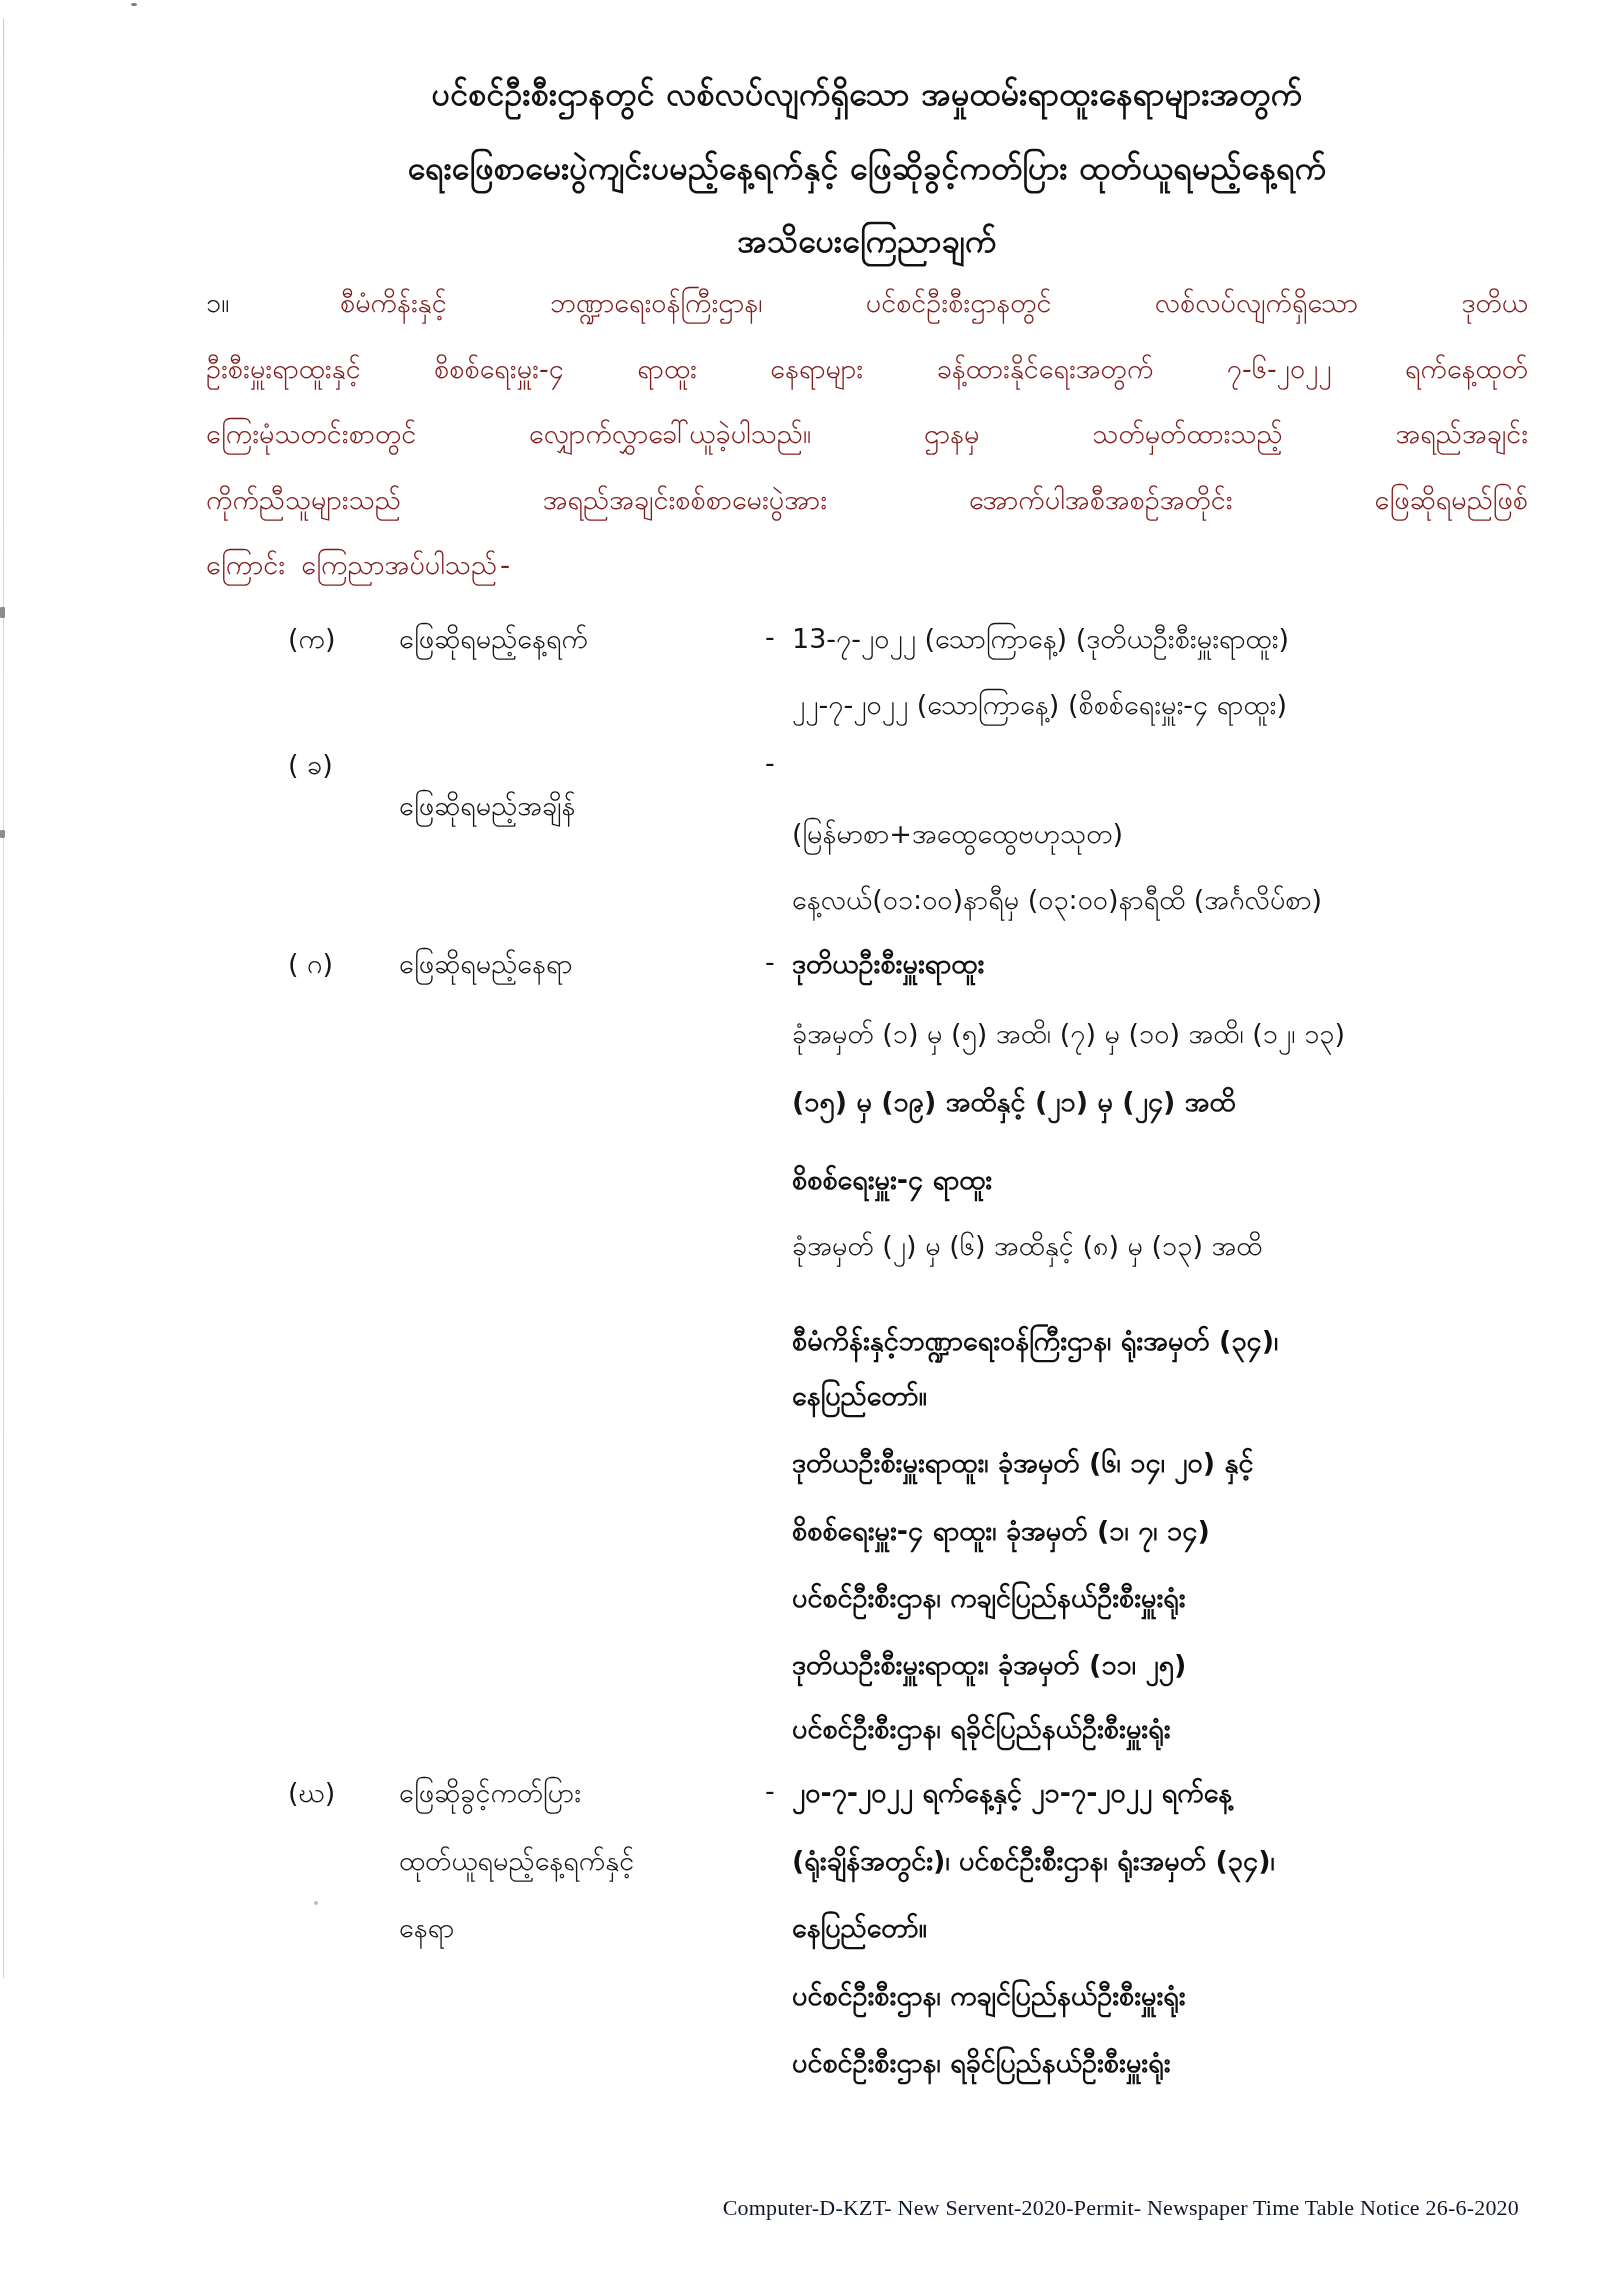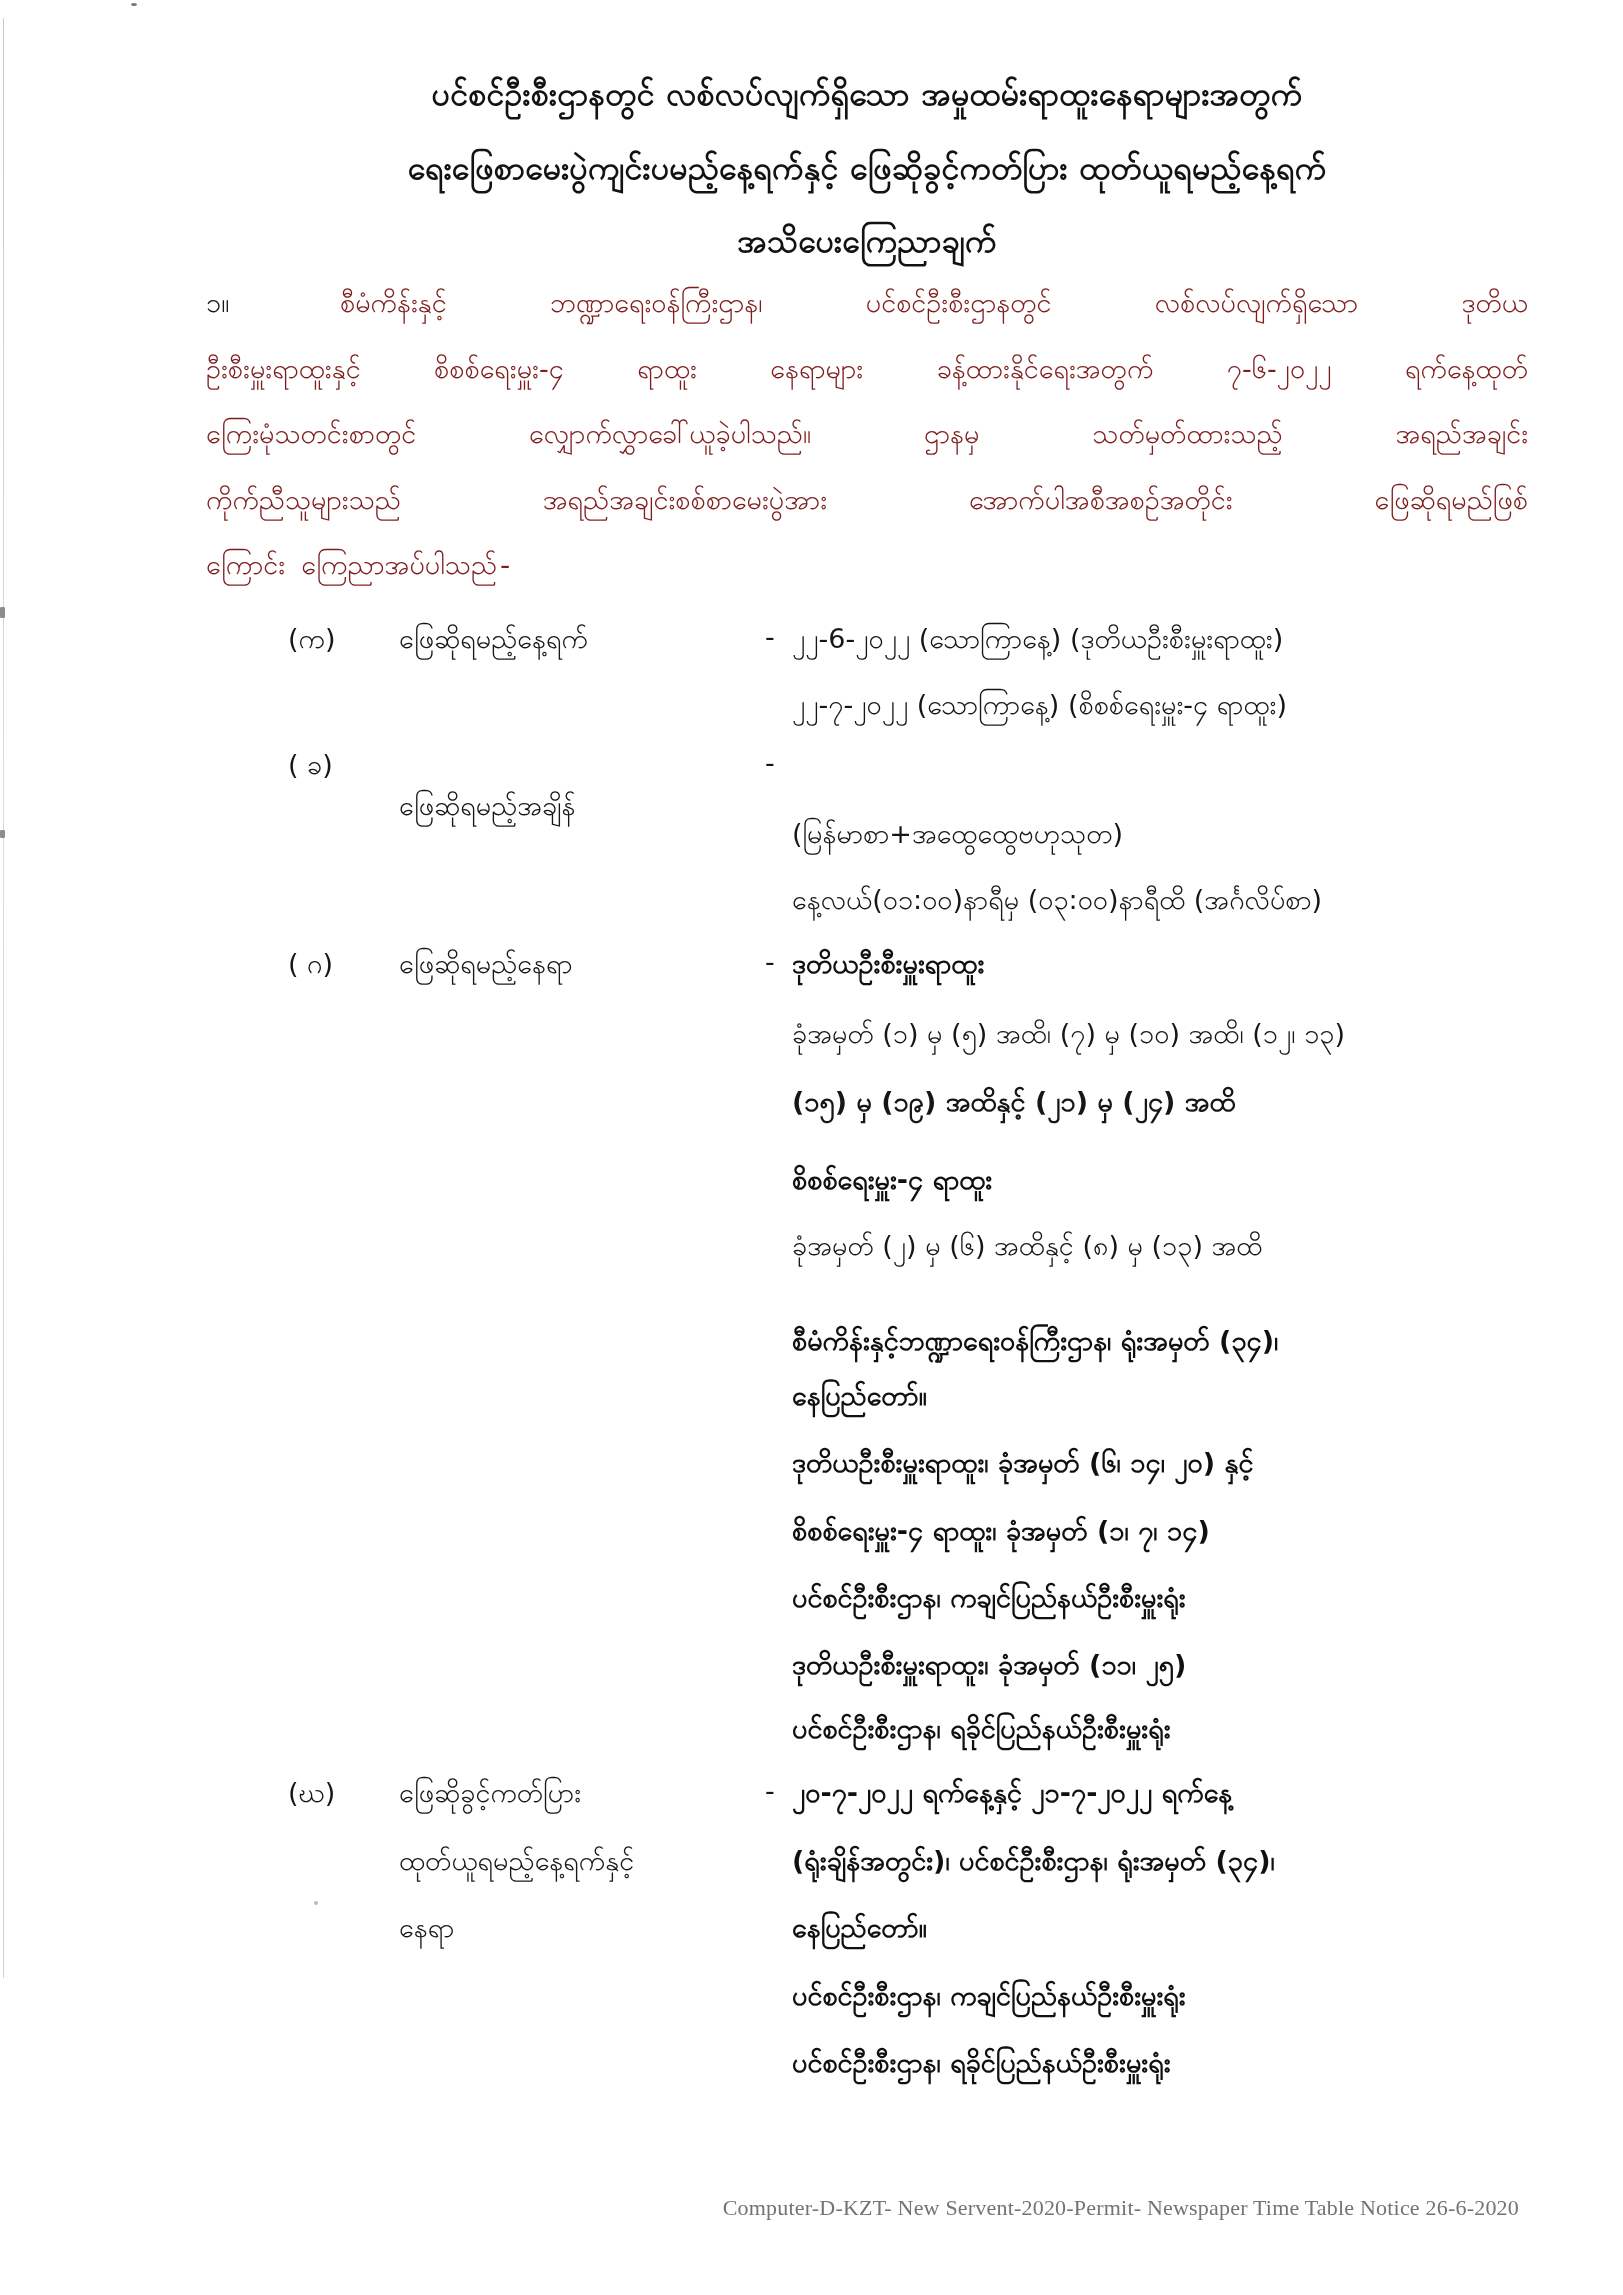--- a/index.html
+++ b/index.html
@@ -30,21 +30,21 @@
   .num-col{position:absolute;left:288px;font-size:27px;white-space:nowrap;}
   .lbl-col{position:absolute;left:399px;font-size:27px;white-space:nowrap;}
   .dash-col{position:absolute;left:765px;font-size:27px;white-space:nowrap;}
   .val-col{position:absolute;left:792px;font-size:27px;white-space:nowrap;}
   .semibold{font-weight:600;color:#101010;}
   
   .footer-line{
     position:absolute;top:2195px;left:694px;width:825px;
     text-align:right;
     font-family:"Liberation Serif","DejaVu Serif",serif;
-    font-size:22px;color:#737373;letter-spacing:0.2px;
+    font-size:22px;color:#0f172a;letter-spacing:0.2px;
   }
   
   .edge-line{
     position:absolute;left:2.6px;top:18.3px;width:1.3px;height:1960px;
     background:linear-gradient(180deg,#bdbdbd 0%,#d2d2d2 40%,#c4c4c4 100%);
     opacity:.8;border-radius:1.3px;
   }
   .edge-nick{position:absolute;left:0px;width:4.6px;height:10.5px;background:#8d8d8d;border-radius:1.3px;}
   .speck{position:absolute;background:#7a7a7a;border-radius:50%;}
 </style>
@@ -66,21 +66,21 @@
   <div class="para-num" style="top:285px;">၁။</div>
   <div class="para-line first" style="top:285px;">စီမံကိန်းနှင့် ဘဏ္ဍာရေးဝန်ကြီးဌာန၊ ပင်စင်ဦးစီးဌာနတွင် လစ်လပ်လျက်ရှိသော ဒုတိယ</div>
   <div class="para-line" style="top:351px;">ဦးစီးမှူးရာထူးနှင့် စိစစ်ရေးမှူး-၄ ရာထူး နေရာများ ခန့်ထားနိုင်ရေးအတွက် ၇-၆-၂၀၂၂ ရက်နေ့ထုတ်</div>
   <div class="para-line" style="top:416px;">ကြေးမုံသတင်းစာတွင် လျှောက်လွှာခေါ်ယူခဲ့ပါသည်။ ဌာနမှ သတ်မှတ်ထားသည့် အရည်အချင်း</div>
   <div class="para-line" style="top:482px;">ကိုက်ညီသူများသည် အရည်အချင်းစစ်စာမေးပွဲအား အောက်ပါအစီအစဉ်အတိုင်း ဖြေဆိုရမည်ဖြစ်</div>
   <div class="para-line last" style="top:547px;">ကြောင်း ကြေညာအပ်ပါသည်-</div>
 
   <div class="num-col" style="top:621px;">(က)</div>
   <div class="lbl-col" style="top:621px;">ဖြေဆိုရမည့်နေ့ရက်</div>
   <div class="dash-col" style="top:621px;">-</div>
-  <div class="val-col" style="top:621px;">၂၂-6-၂၀၂၂ (သောကြာနေ့) (ဒုတိယဦးစီးမှူးရာထူး)</div>
+  <div class="val-col" style="top:621px;">13-၇-၂၀၂၂ (သောကြာနေ့) (ဒုတိယဦးစီးမှူးရာထူး)</div>
   <div class="val-col" style="top:687px;">၂၂-၇-၂၀၂၂ (သောကြာနေ့) (စိစစ်ရေးမှူး-၄ ရာထူး)</div>
 
   <div class="num-col" style="top:747px;">( ခ)</div>
   <div class="lbl-col" style="top:788px;">ဖြေဆိုရမည့်အချိန်</div>
   <div class="dash-col" style="top:747px;">-</div>
   <div class="val-col" style="top:816px;">(မြန်မာစာ+အထွေထွေဗဟုသုတ)</div>
   <div class="val-col" style="top:882px;">နေ့လယ်(၀၁:၀၀)နာရီမှ (၀၃:၀၀)နာရီထိ (အင်္ဂလိပ်စာ)</div>
 
   <div class="num-col" style="top:946px;">( ဂ)</div>
   <div class="lbl-col" style="top:946px;">ဖြေဆိုရမည့်နေရာ</div>

